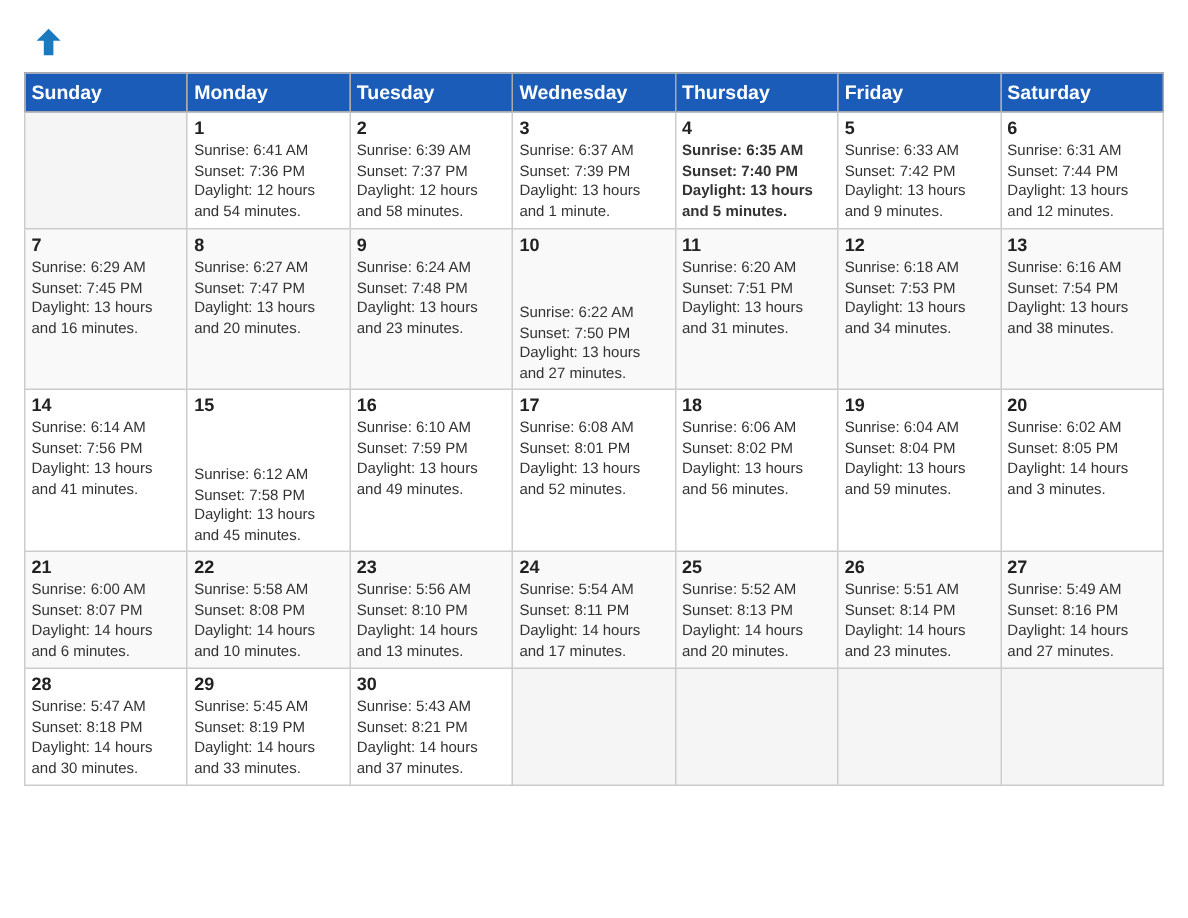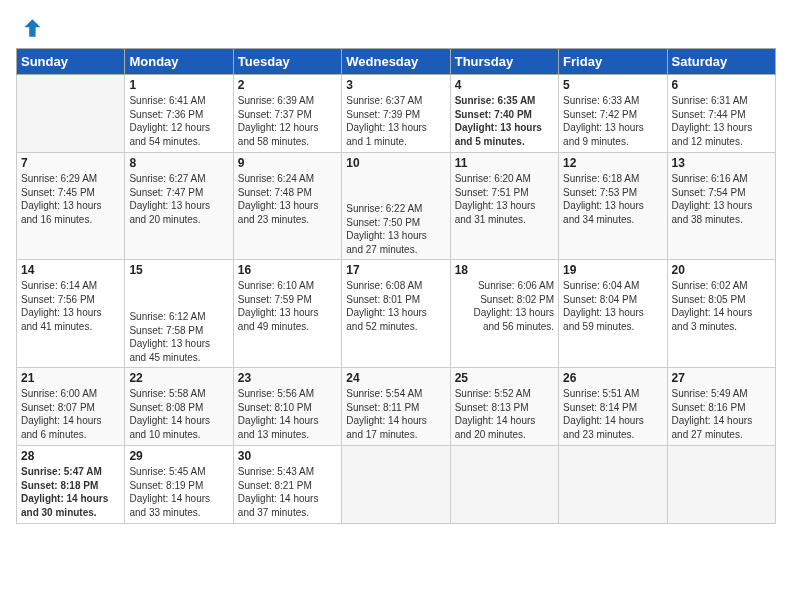--- a/index.html
+++ b/index.html
@@ -249,21 +249,21 @@
           </td>
           <td>
             <div class="day-num">17</div>
             <div class="day-info" style="white-space: pre-line;">Sunrise: 6:08 AM
 Sunset: 8:01 PM
 Daylight: 13 hours
 and 52 minutes.</div>
           </td>
           <td>
             <div class="day-num">18</div>
-            <div class="day-info" style="white-space: pre-line; text-align: right;">Sunrise: 6:06 AM
+            <div class="day-info" style="white-space: pre-line;">Sunrise: 6:06 AM
 Sunset: 8:02 PM
 Daylight: 13 hours
 and 56 minutes.</div>
           </td>
           <td>
             <div class="day-num">19</div>
             <div class="day-info" style="white-space: pre-line;">Sunrise: 6:04 AM
 Sunset: 8:04 PM
 Daylight: 13 hours
 and 59 minutes.</div>
@@ -323,21 +323,21 @@
             <div class="day-num">27</div>
             <div class="day-info" style="white-space: pre-line;">Sunrise: 5:49 AM
 Sunset: 8:16 PM
 Daylight: 14 hours
 and 27 minutes.</div>
           </td>
         </tr>
         <tr class="week-row">
           <td>
             <div class="day-num">28</div>
-            <div class="day-info" style="white-space: pre-line; font-weight: bold;">Sunrise: 5:47 AM
+            <div class="day-info" style="white-space: pre-line;">Sunrise: 5:47 AM
 Sunset: 8:18 PM
 Daylight: 14 hours
 and 30 minutes.</div>
           </td>
           <td>
             <div class="day-num">29</div>
             <div class="day-info" style="white-space: pre-line;">Sunrise: 5:45 AM
 Sunset: 8:19 PM
 Daylight: 14 hours
 and 33 minutes.</div>

